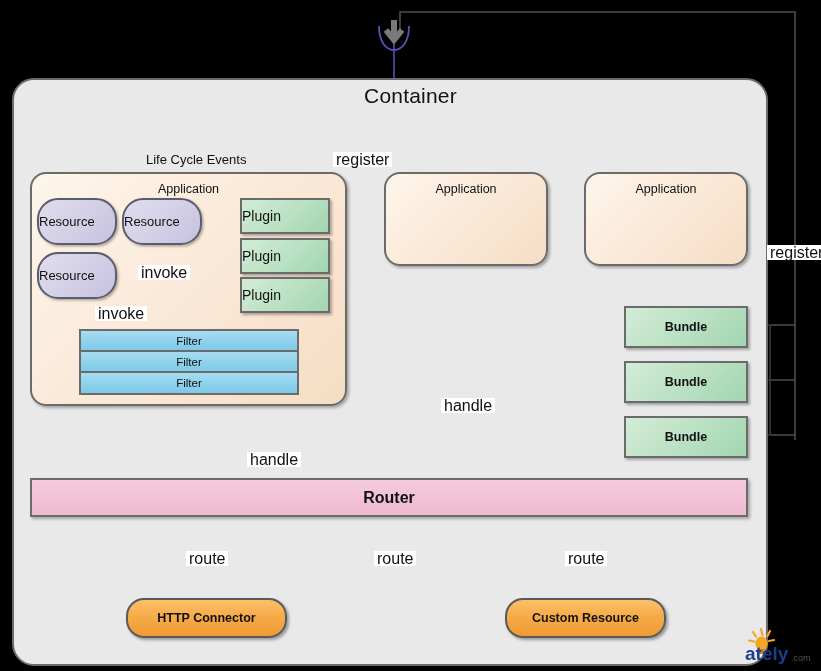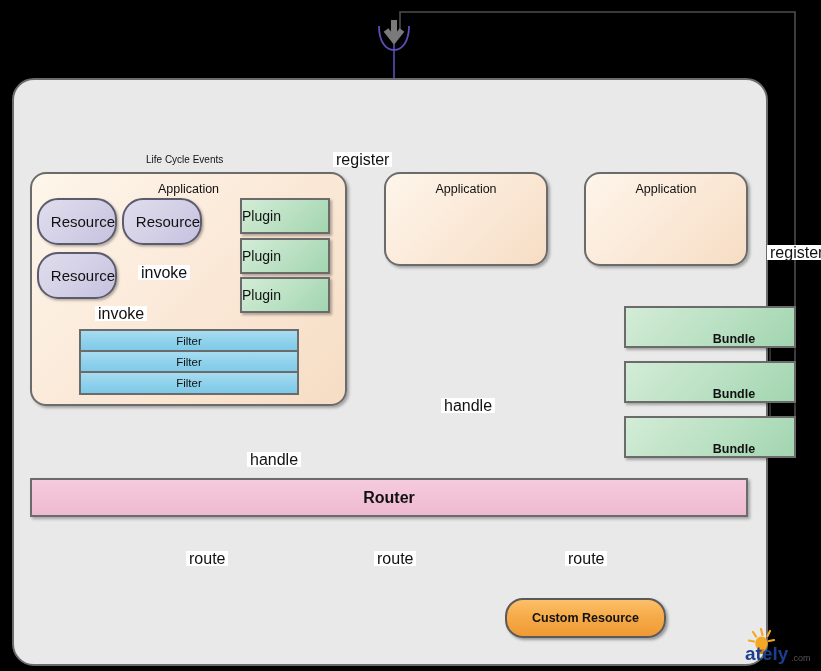--- a/index.html
+++ b/index.html
@@ -25,22 +25,22 @@
   }
   .app-label{
     position:absolute;left:0;right:0;top:8px;text-align:center;
     font-size:12.5px;font-weight:normal;color:#111;
   }
 
   .resource{
     position:absolute;width:76px;height:43px;border-radius:21px;
     border:2px solid #5b5b6e;
     background:linear-gradient(135deg,#e0dded 0%,#d3cfe6 55%,#c6c1df 100%);
-    display:flex;align-items:center;justify-content:flex-end;
-    font-size:15px;color:#111;
+    display:flex;align-items:center;justify-content:flex-start;
+    font-size:13px;color:#111;
     box-shadow:1.5px 1.5px 2.5px rgba(0,0,0,.3);
   }
 
   .plugin{
     position:absolute;width:86px;height:32px;
     border:2px solid #6b6b6b;
     background:linear-gradient(135deg,#d3ecd6 0%,#b9e0c2 55%,#a2d5b0 100%);
     display:flex;align-items:center;justify-content:flex-start;
     font-size:14px;color:#111;
     box-shadow:1.5px 1.5px 2.5px rgba(0,0,0,.3);
@@ -51,24 +51,23 @@
     border:2px solid #6b6b6b;
     background:linear-gradient(180deg,#a8dcf0 0%,#8fd2ec 50%,#7ec9e8 100%);
     display:flex;align-items:center;justify-content:center;
     font-size:11.5px;color:#111;text-align:center;
   }
 
   .bundle{
     position:absolute;left:624px;width:120px;height:38px;
     border:2px solid #6b6b6b;
     background:linear-gradient(135deg,#d3ecd6 0%,#b9e0c2 55%,#a2d5b0 100%);
-    display:flex;align-items:flex-end;justify-content:center;
+    display:flex;align-items:center;justify-content:center;
     font-size:12.5px;font-weight:bold;color:#111;
     box-shadow:1.5px 1.5px 2.5px rgba(0,0,0,.3);
-    padding-left:48px;
   }
 
   .router{
     position:absolute;left:30px;top:478px;width:714px;height:35px;
     border:2px solid #6b6b6b;
     background:linear-gradient(180deg,#f4cbdd 0%,#f3c3d8 45%,#eeb9d0 100%);
     display:flex;align-items:center;justify-content:center;
     font-size:16px;font-weight:bold;color:#111;
     box-shadow:2px 2px 3px rgba(0,0,0,.3);
   }
@@ -79,21 +78,21 @@
     background:linear-gradient(180deg,#fcc06a 0%,#f6ab49 45%,#ef9a34 100%);
     display:flex;align-items:center;justify-content:center;
     font-size:12.5px;font-weight:bold;color:#111;
     box-shadow:2px 2px 3px rgba(0,0,0,.35);
   }
 
   .edge-label{
     position:absolute;background:#fff;color:#111;font-size:16px;
     padding:1px 3px;line-height:13px;white-space:nowrap;
   }
-  .edge-label.plain{background:transparent;font-size:10px;text-align:right;}
+  .edge-label.plain{background:transparent;font-size:13px;text-align:right;}
 
   .watermark{position:absolute;right:6px;bottom:2px;width:76px;height:44px;}
 </style>
 </head>
 <body>
 
 <div id="stage">
 
   <svg id="wires" viewBox="0 0 821 671">
     <defs>
@@ -156,20 +155,21 @@
     </g>
     <g>
       <path d="M392,598 L392,520" fill="none" stroke="#1a1a1a" stroke-width="1.4" marker-end="url(#openArrow)"></path>
     </g>
     <g>
       <path d="M583,598 L583,520" fill="none" stroke="#1a1a1a" stroke-width="1.4" marker-end="url(#openArrow)"></path>
     </g>
   </svg>
 
   <div class="container-box"></div>
+  <div class="container-title">Container</div>
 
   <div class="app-box" style="left:30px;top:172px;width:313px;height:230px;">
     <div class="app-label">Application</div>
   </div>
 
   <div class="resource" style="left:37px;top:198px;">
     <span>Resource</span>
   </div>
   <div class="resource" style="left:122px;top:198px;">
     <span>Resource</span>
@@ -212,20 +212,23 @@
     <span>Bundle</span>
   </div>
   <div class="bundle" style="top:416px;">
     <span>Bundle</span>
   </div>
 
   <div class="router">
     <span>Router</span>
   </div>
 
+  <div class="connector" style="left:126px;top:598px;width:157px;">
+    <span>HTTP Connector</span>
+  </div>
   <div class="connector" style="left:505px;top:598px;width:157px;">
     <span>Custom Resource</span>
   </div>
 
   <div class="edge-label plain" style="left:143px;top:152px;">Life Cycle Events</div>
 
   <div class="edge-label" style="left:333px;top:152px;">register</div>
 
   <div class="edge-label" style="left:767px;top:245px;">register</div>
 

